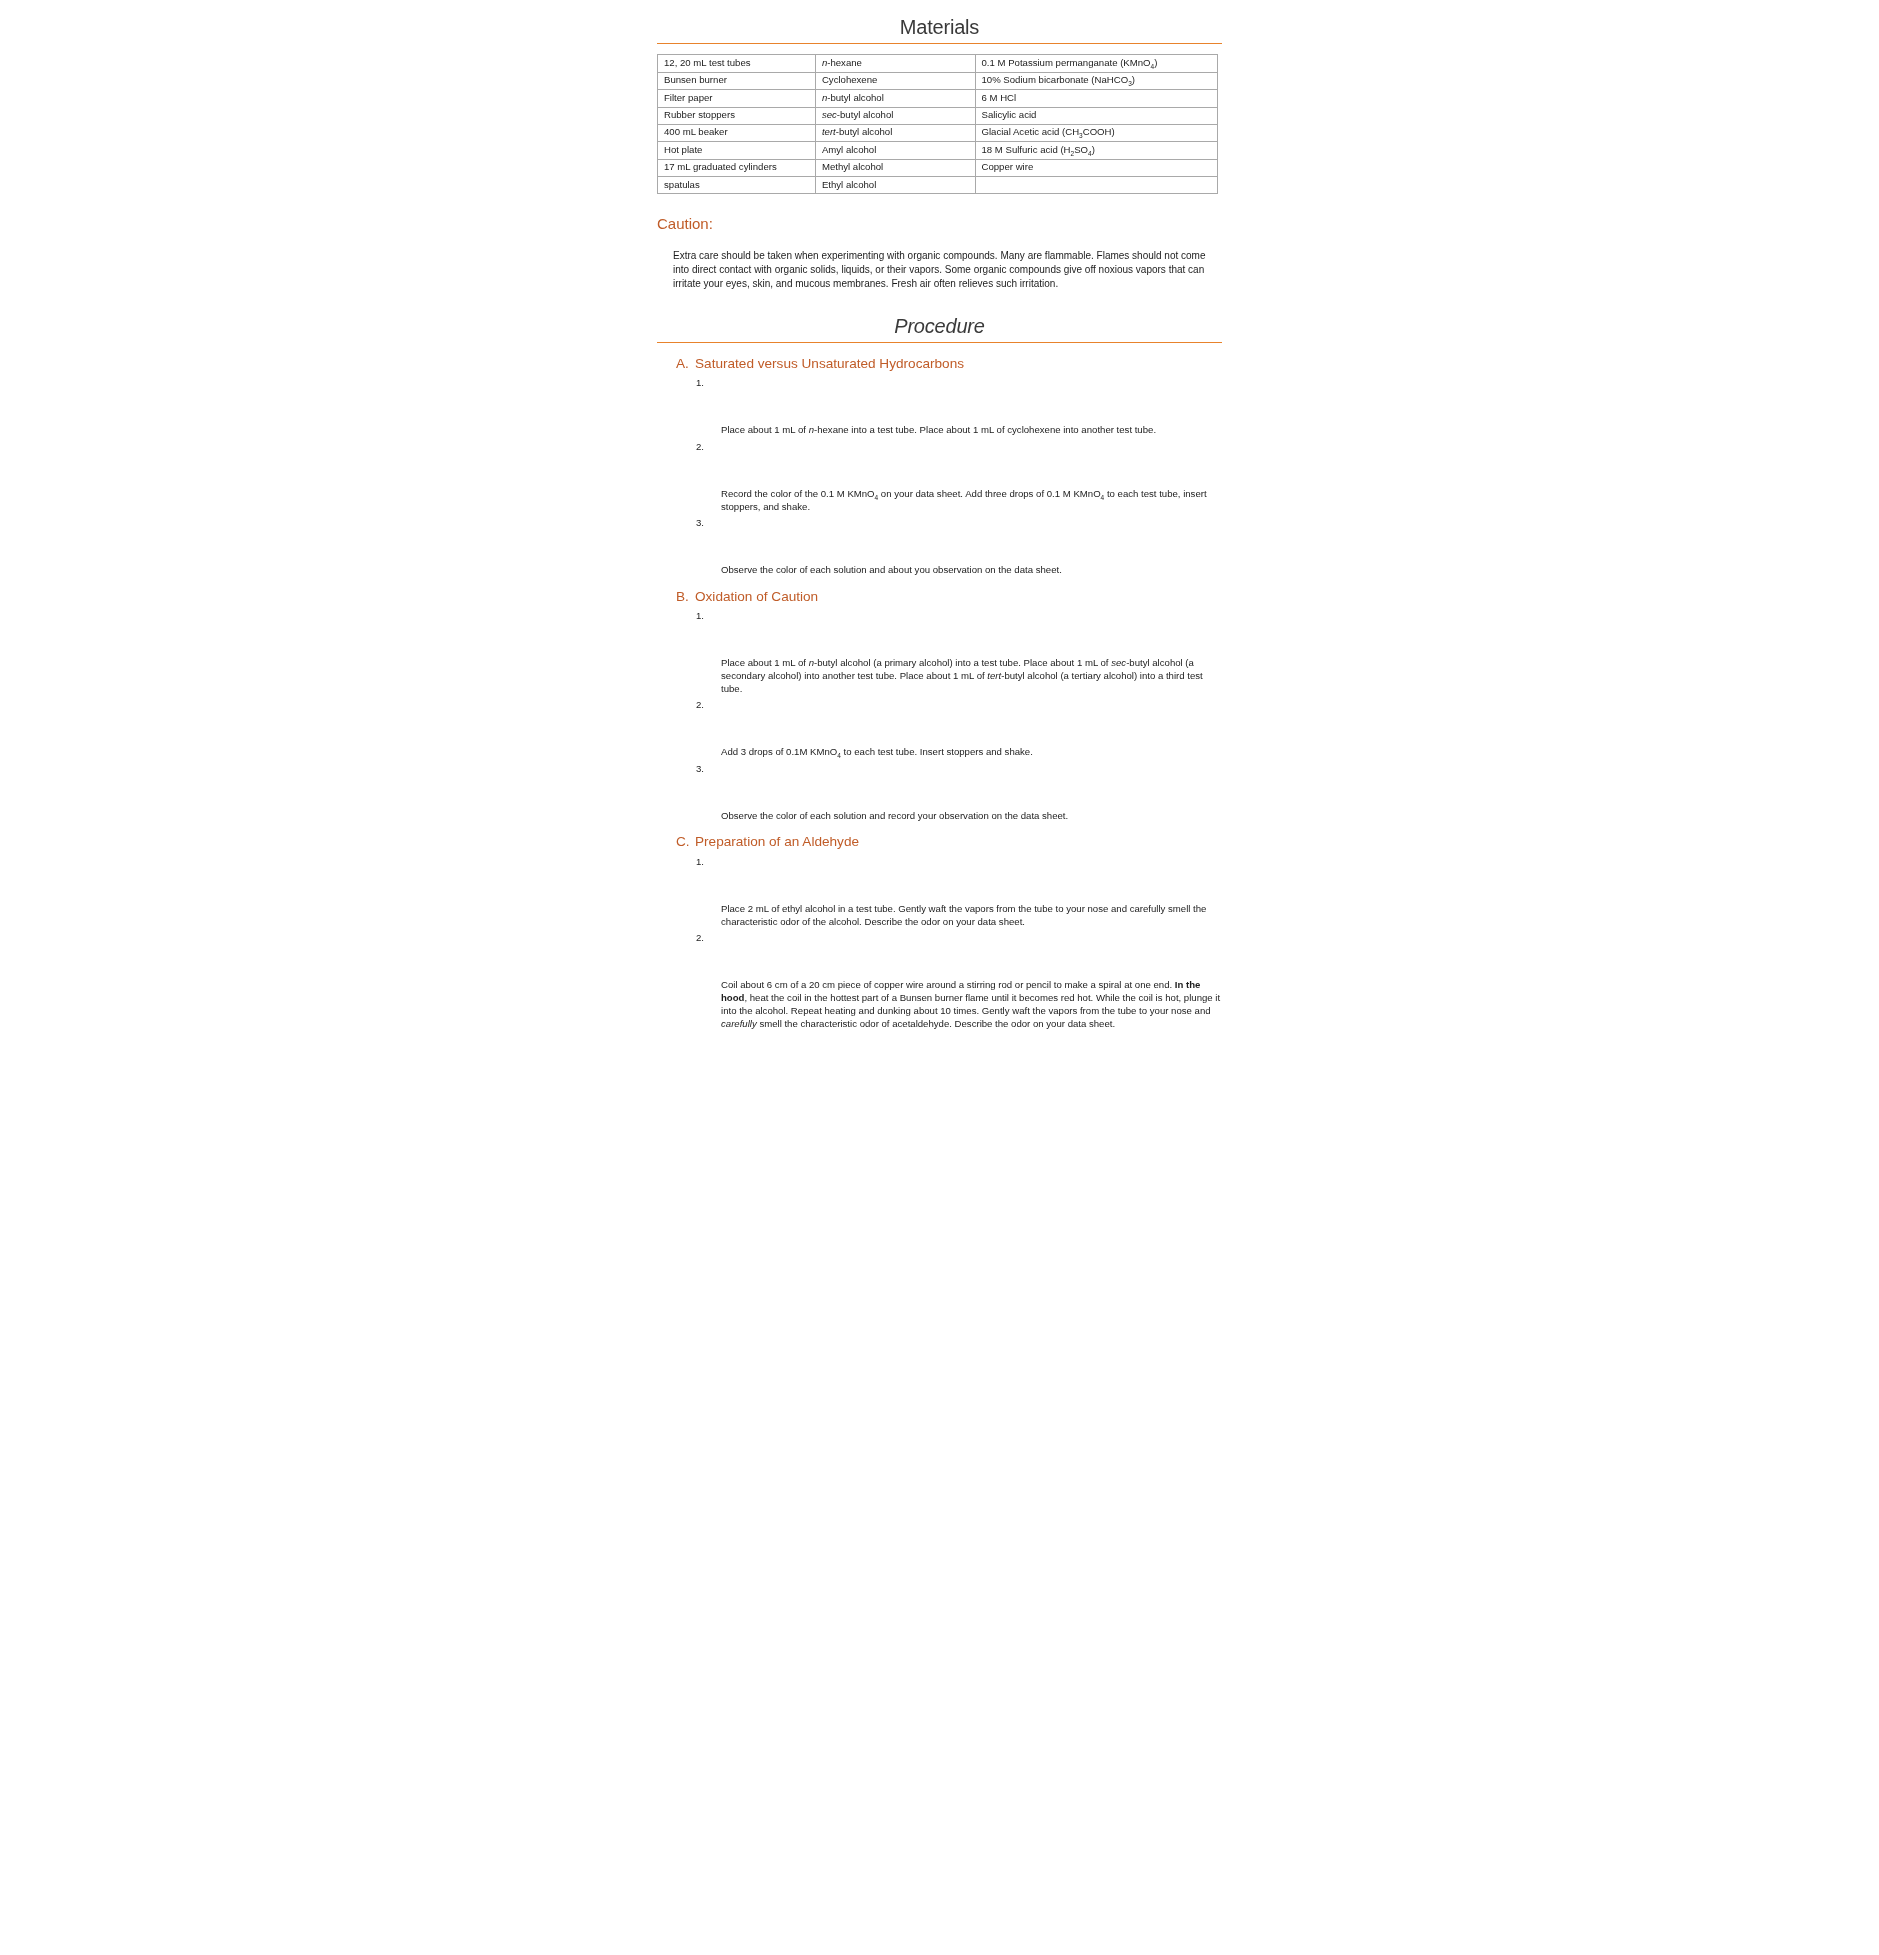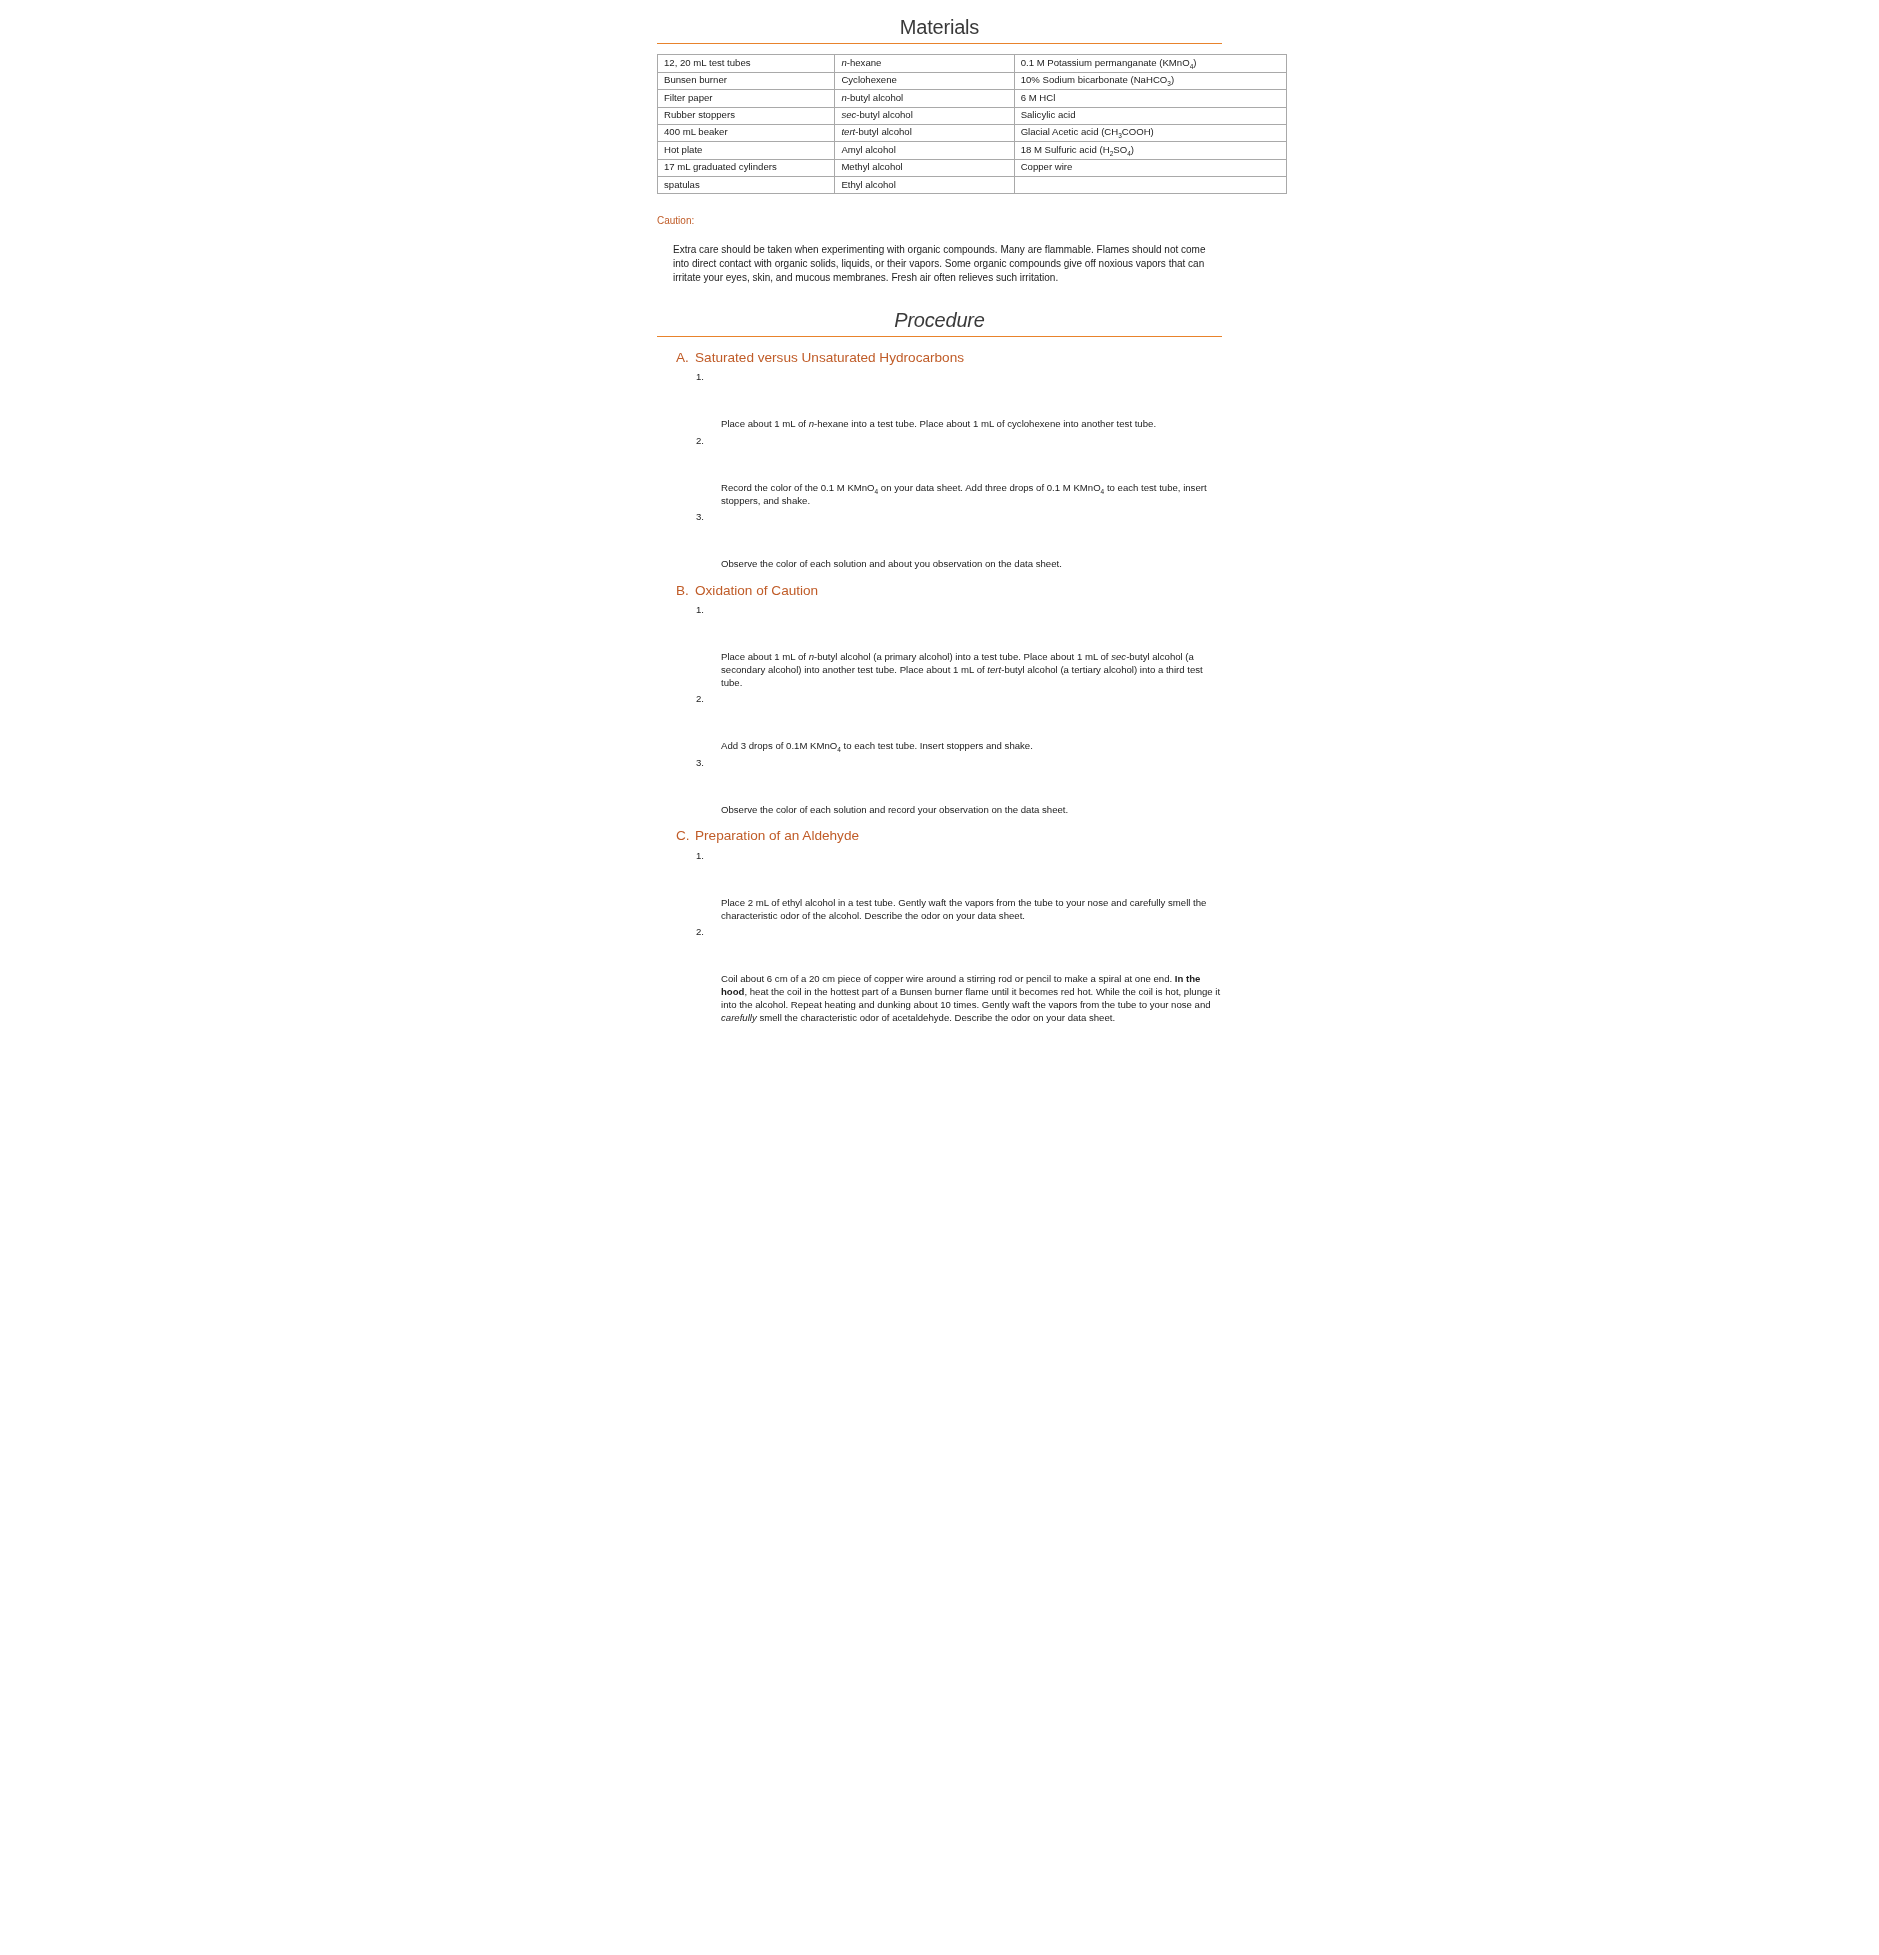--- a/index.html
+++ b/index.html
@@ -31,21 +31,21 @@
     border: none;
     height: 0;
     border-top: 1.2px solid #e8832c;
     margin: 4px 0 0 0;
   }
 
   
   .materials-table {
     border-collapse: collapse;
     table-layout: fixed;
-    width: 630px;
+    width: 561px;
     margin-top: 10.4px;
   }
   .materials-table td {
     border: 0.8px solid #a9a9a9;
     font-size: 9.6px;
     line-height: 1.25;
     padding: 1.6px 4px 2.8px 6px;
     height: 16.4px;
     vertical-align: middle;
     background: #ffffff;
@@ -54,21 +54,21 @@
   .col-2 { width: 28.5%; }
   .col-3 { width: 43.3%; }
   .materials-table sub, .step-text sub {
     font-size: 68%;
     line-height: 0;
   }
 
   
   .caution-block { margin-top: 21px; }
   .caution-heading {
-    font-size: 10px;
+    font-size: 15px;
     font-weight: 400;
     color: #c05c28;
     margin: 0 0 2.4px 0;
     line-height: 1.2;
   }
   .caution-text {
     font-size: 10px;
     line-height: 1.36;
     margin: 16px;
     max-width: 566px;

